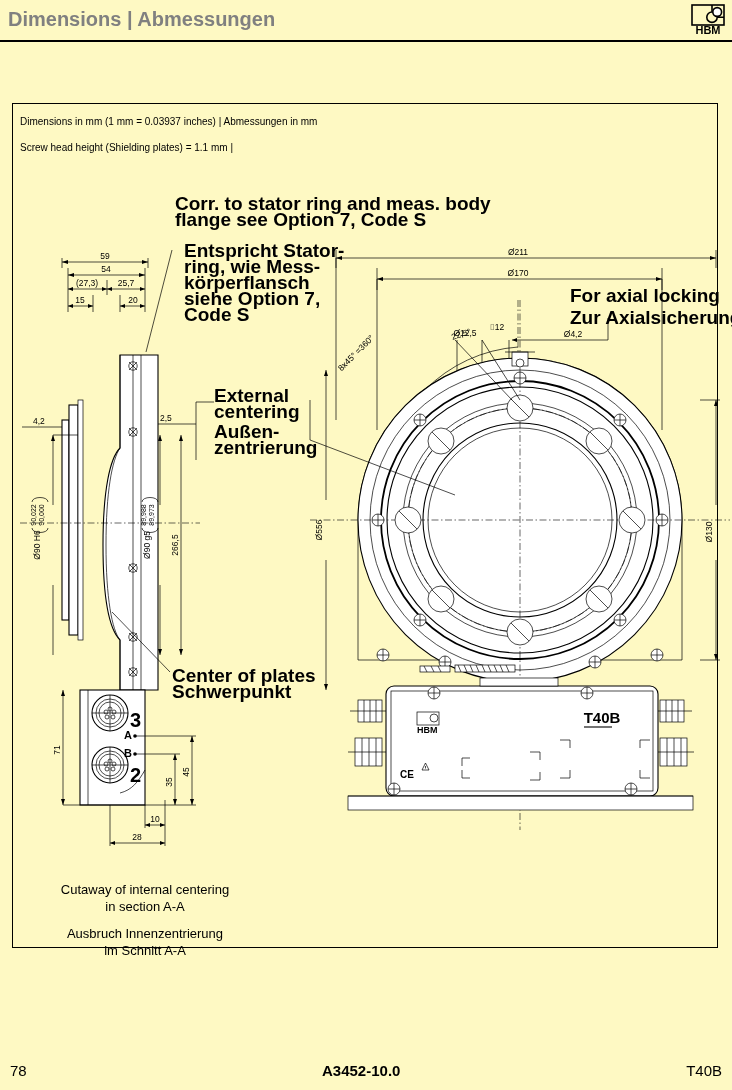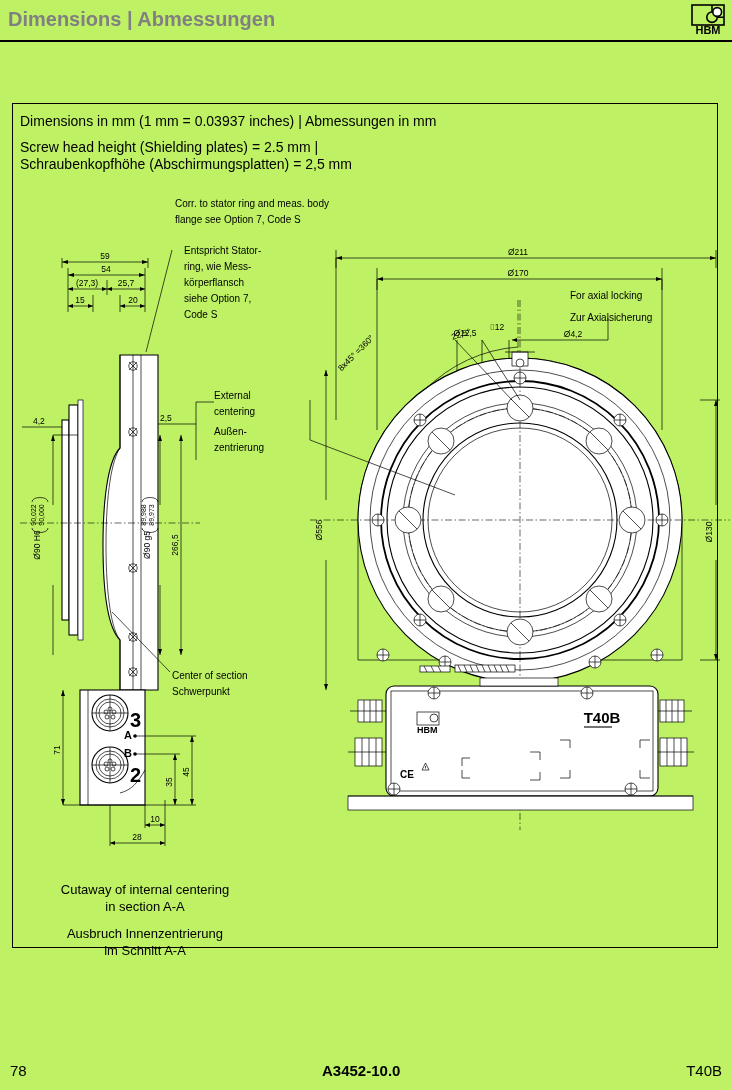--- a/index.html
+++ b/index.html
@@ -9,21 +9,21 @@
   }
   body {
     font-family: "Liberation Sans", sans-serif;
     color: #000000;
   }
   #page {
     position: relative;
     width: 732px;
     height: 1090px;
     overflow: hidden;
-    background: #bef264;
+    background: #fef9c3;
   }
 
   
   #header-title {
     position: absolute;
     left: 8px;
     top: 8px;
     font-size: 20px;
     font-weight: bold;
     color: #808080;
@@ -52,30 +52,31 @@
     left: 12px;
     top: 103px;
     width: 706px;
     height: 845px;
     border: 1px solid #000000;
     box-sizing: border-box;
   }
 
   .note-line {
     position: absolute;
-    font-size: 14px;
+    font-size: 10px;
     line-height: 17px;
     white-space: nowrap;
   }
 
   .callout {
     position: absolute;
-    font-size: 10px;
+    font-size: 19px;
     line-height: 16px;
     white-space: pre;
+    font-weight: bold;
   }
 
   .caption {
     position: absolute;
     font-size: 13px;
     line-height: 17px;
     text-align: center;
     white-space: pre;
   }
 
@@ -123,37 +124,36 @@
     <path d="M22 1 L22 8 A5.2 5.2 0 1 0 27.2 13.2 L34 13.2" fill="none" stroke="#000" stroke-width="1.6"></path>
     <circle cx="27.2" cy="8" r="4.4" fill="#fff" stroke="#000" stroke-width="1.6"></circle>
     <text x="18" y="30" font-family="Liberation Sans, sans-serif" font-size="11" font-weight="bold" text-anchor="middle" fill="#000">HBM</text>
   </svg>
 
   <div id="header-rule"></div>
 
   <div id="content-frame"></div>
 
   <div class="note-line" style="left:20px; top:113px;">Dimensions in mm (1 mm = 0.03937 inches) | Abmessungen in mm</div>
-  <div class="note-line" style="left:20px; top:139px;">Screw head height (Shielding plates) = 2.5 mm |</div>
-  <div class="note-line" style="left:20px; top:156px;">Schraubenkopfhöhe (Abschirmungsplatten) = 2,5 mm</div>
+  <div class="note-line" style="left:20px; top:139px;">Screw head height (Shielding plates) = 1.1 mm |</div>
 
   <div class="callout" style="left:175px; top:196px;">Corr. to stator ring and meas. body
 flange see Option 7, Code S</div>
   <div class="callout" style="left:184px; top:243px;">Entspricht Stator-
 ring, wie Mess-
 körperflansch
 siehe Option 7,
 Code S</div>
   <div class="callout" style="left:214px; top:388px;">External
 centering</div>
   <div class="callout" style="left:214px; top:424px;">Außen-
 zentrierung</div>
   <div class="callout" style="left:570px; top:288px;">For axial locking</div>
   <div class="callout" style="left:570px; top:310px;">Zur Axialsicherung</div>
-  <div class="callout" style="left:172px; top:668px;">Center of section</div>
+  <div class="callout" style="left:172px; top:668px;">Center of plates</div>
   <div class="callout" style="left:172px; top:684px;text-align:center;">Schwerpunkt</div>
 
   <div class="caption" style="left:20px; top:925px; width:250px;">Ausbruch Innenzentrierung
 im Schnitt A-A</div>
   <div class="caption" style="left:20px; top:881px; width:250px;">Cutaway of internal centering
 in section A-A</div>
 
   <div class="footer-text" id="footer-page">78</div>
   <div class="footer-text" id="footer-doc">A3452-10.0</div>
   <div class="footer-text" id="footer-type">T40B</div>

